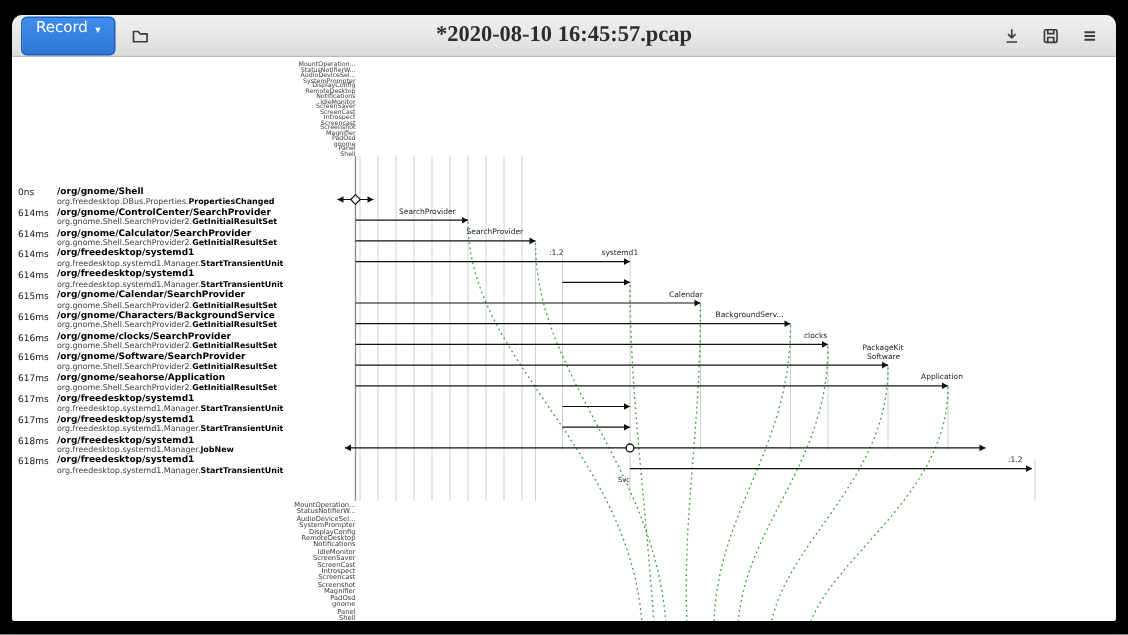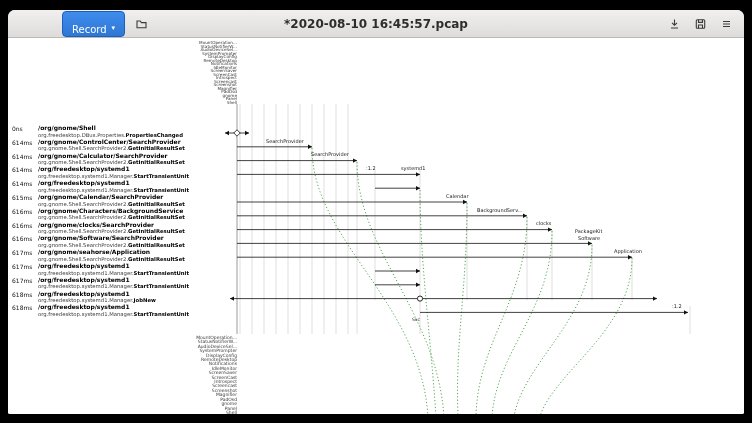--- a/index.html
+++ b/index.html
@@ -7,31 +7,31 @@
   body { background:#000; position:relative; overflow:hidden;
          font-family:"DejaVu Sans", sans-serif; }
   .window { position:absolute; left:8px; top:10px; width:736px; height:404px;
             background:#fff; border-radius:7px 7px 2px 2px; overflow:hidden;
             box-shadow:0 2px 10px rgba(0,0,0,.65); }
   .headerbar { position:relative; height:28px;
                background:linear-gradient(#f1f0ef,#dedcda);
                border-bottom:1px solid #bdbab6;
                display:flex; align-items:center; padding:0 6px; }
   .hb-left { display:flex; align-items:center; gap:4px; }
-  .record-btn { display:flex; align-items:flex-start; height:20px; padding:12px 9px;
+  .record-btn { display:flex; align-items:flex-end; height:20px; padding:12px 9px;
                 background:linear-gradient(#3e8ced,#2f77d4);
                 border:1px solid #1c5fbf; border-radius:4px; color:#fff;
-                font-size:10px; font-family:inherit; cursor:pointer;margin-left:48px; }
+                font-size:10px; font-family:inherit; cursor:pointer; }
   .record-btn .caret { font-size:7px; margin-left:5px; }
   .icon-btn { height:20px; width:24px; display:flex; align-items:center;
               justify-content:center; background:transparent; border:none;
               border-radius:4px; cursor:pointer; }
   .icon-btn svg { display:block; }
   .hb-title { position:absolute; left:50%; top:50%; transform:translate(-50%,-50%);
-              font-size:12px; font-weight:bold; color:#2d2d2d; white-space:nowrap; }
+              font-size:15px; font-weight:bold; color:#2d2d2d; white-space:nowrap;font-family:Liberation Serif, serif; }
   .hb-right { margin-left:auto; display:flex; gap:2px; }
   .canvas { position:absolute; left:0; top:28px; width:736px; height:376px;
             background:#fff; overflow:hidden; }
   svg.seq { position:absolute; left:0; top:0; }
   svg.seq text { font-family:"DejaVu Sans", sans-serif; }
   .stack { position:absolute; text-align:right; color:#3a3a3a; width:120px; }
   .stack.top { left:109px; top:3px; font-size:4.2px; line-height:3.5px; }
   .stack.bottom { left:109px; top:298px; font-size:4.5px; line-height:4.4px; }
   .msglist { position:absolute; left:0; top:0; width:232px; height:100%; }
   .msg-row { position:absolute; left:0; display:flex; gap:2px; width:232px; cursor:default; }

